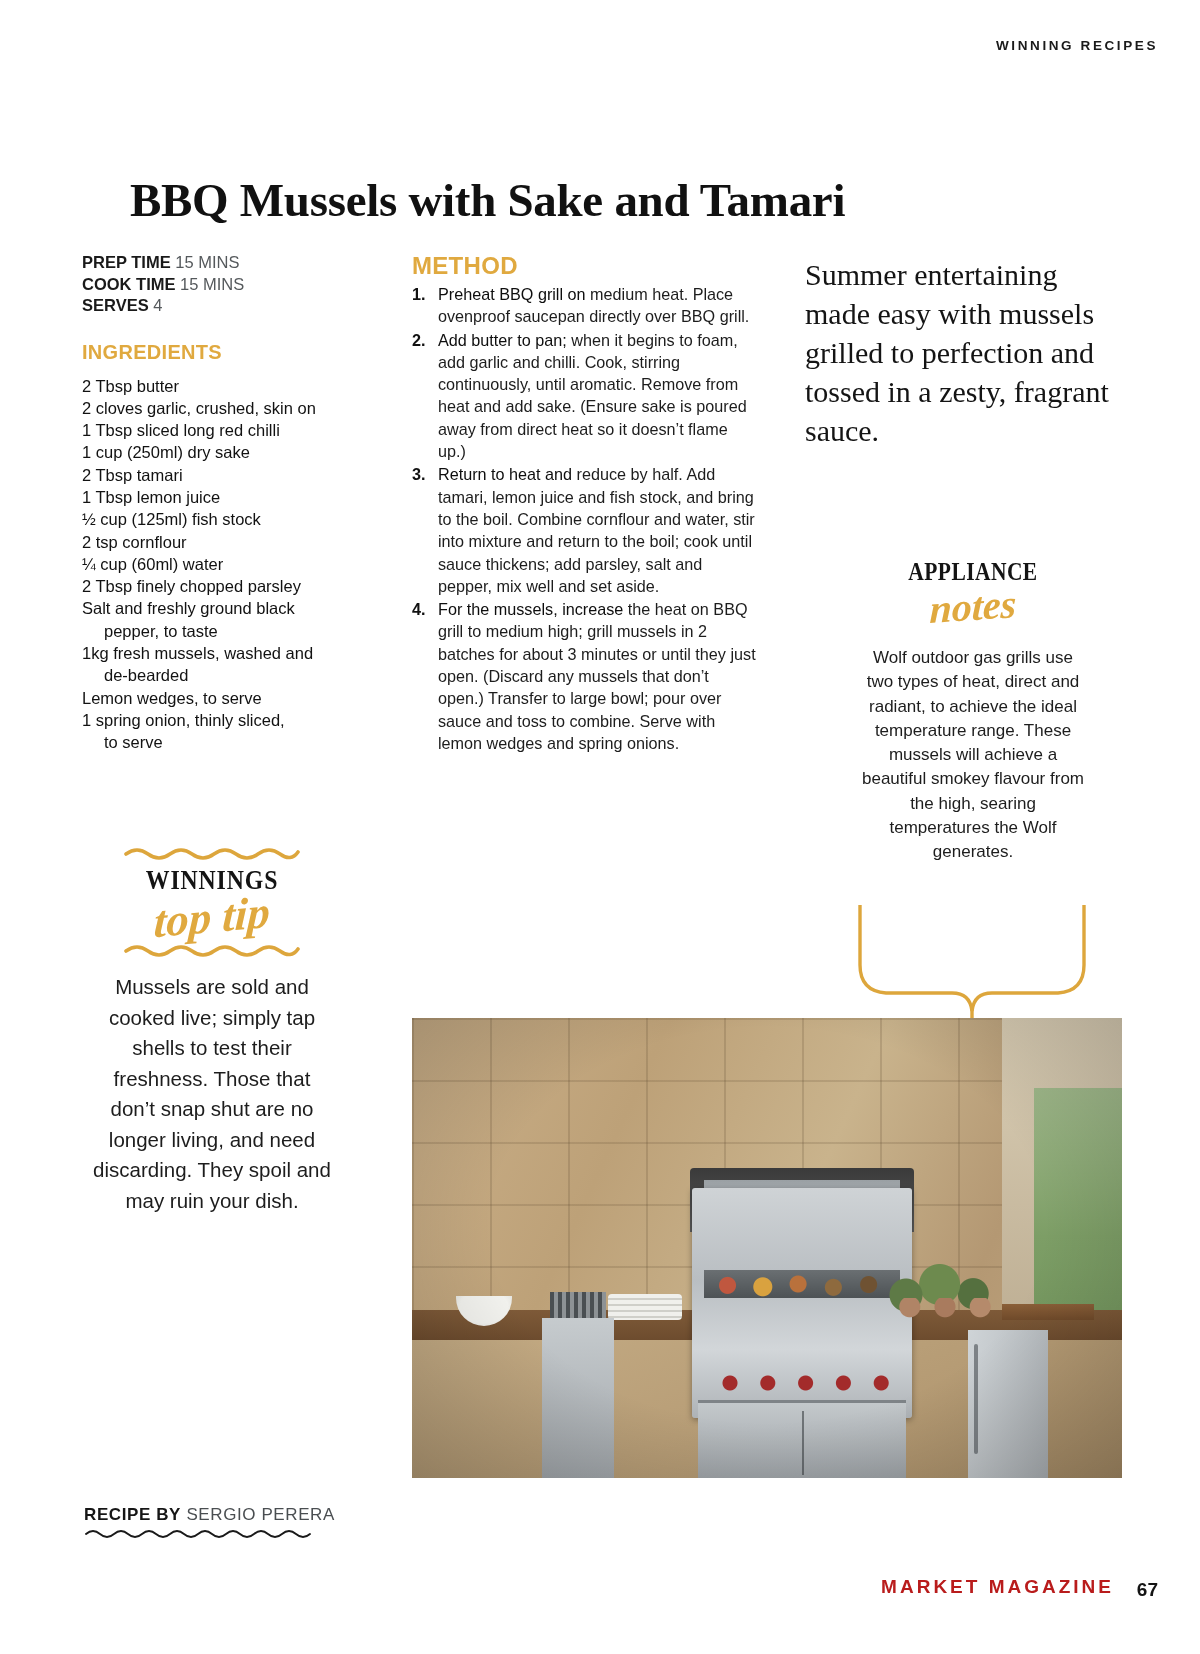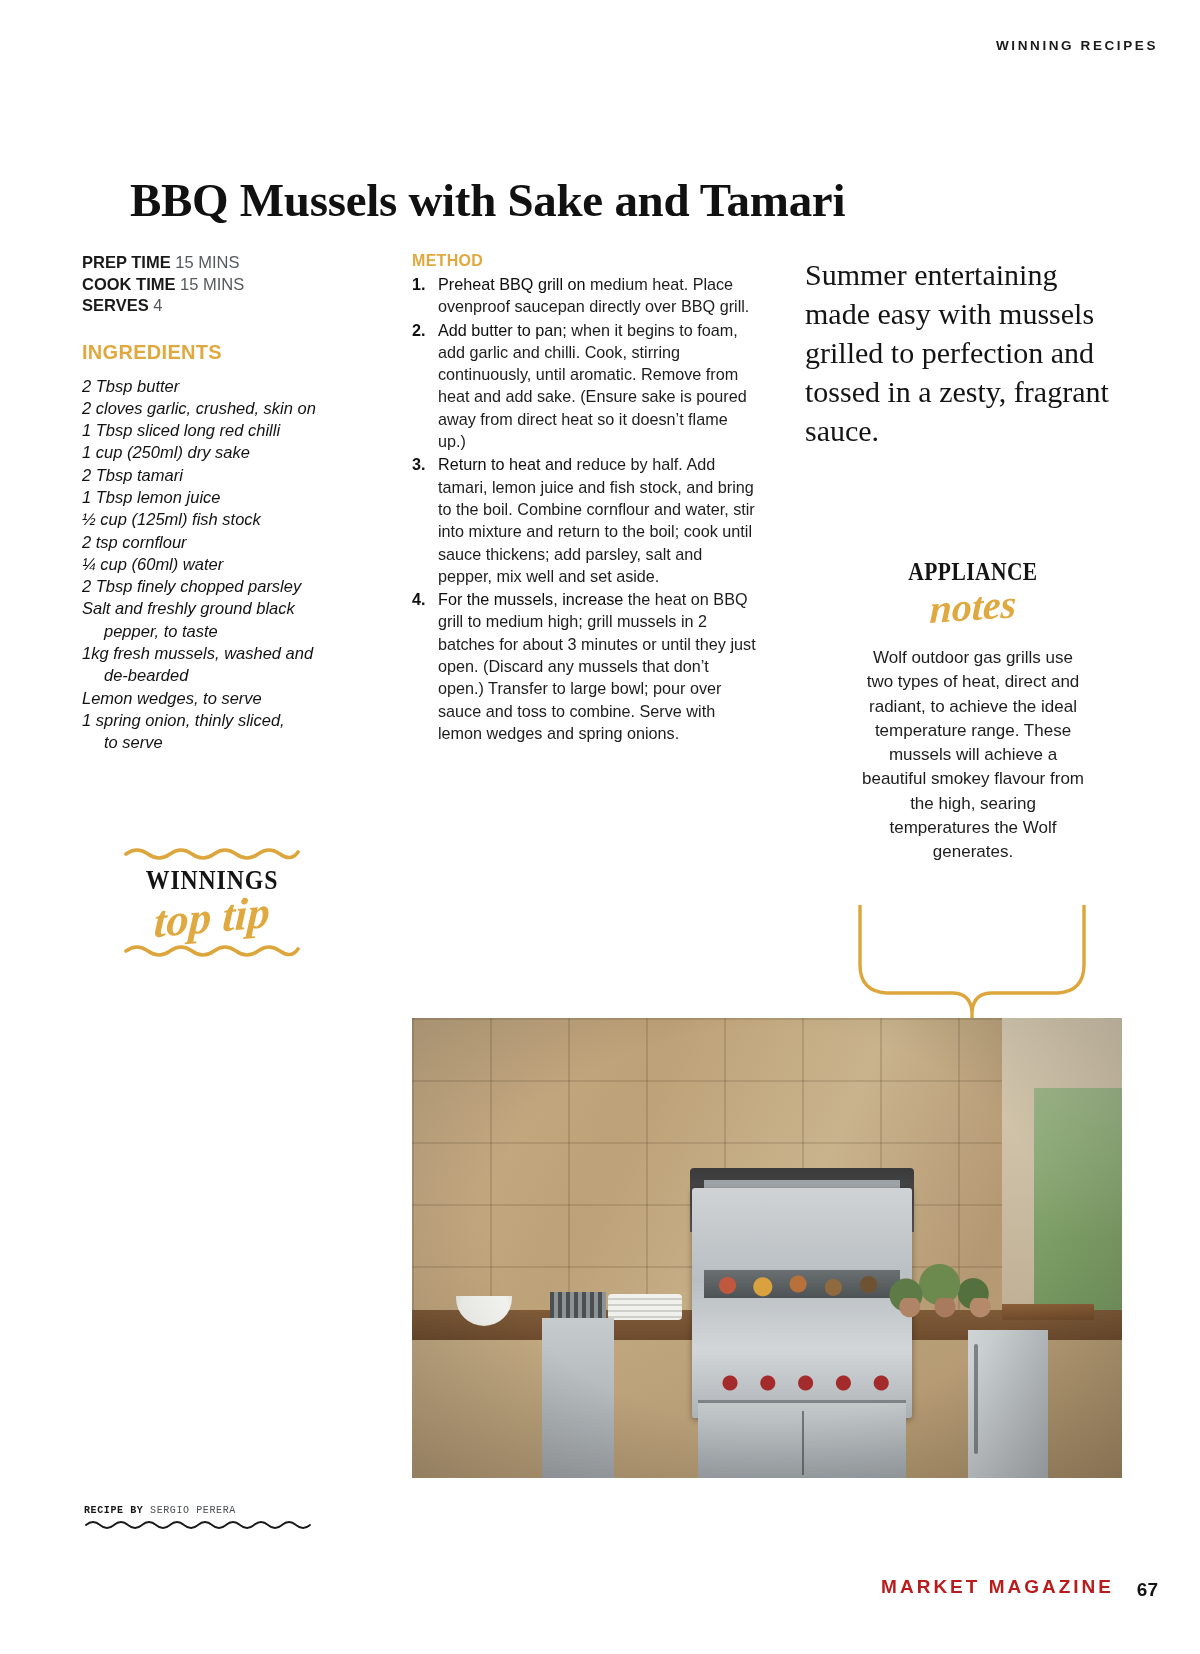--- a/index.html
+++ b/index.html
@@ -41,34 +41,34 @@
   .meta-line span{ color:#55595c; }
 
   .sec-head{
     color:#e0a93f;
     font-weight:bold;
     font-size:20px;
     letter-spacing:0.3px;
     margin-top:24px;
     margin-bottom:11px;
   }
-  .ing-list{ list-style:none; margin:0; padding:0;font-style:italic; }
+  .ing-list{ list-style:none; margin:0; padding:0; }
   .ing-list li{
     font-size:16.5px;
     line-height:22.3px;
     color:#121212;
   }
   .ing-list li.indent{ padding-left:22px; }
 
   
   .col-method{
     position:absolute; left:412px; top:252px; width:345px;
   }
   .method-head{
-    color:#e0a93f; font-weight:bold; font-size:16px; letter-spacing:0.3px;
+    color:#e0a93f; font-weight:bold; font-size:24px; letter-spacing:0.3px;
     margin-bottom:3px;
   }
   .step{
     display:flex; font-size:16.2px; line-height:22.3px; margin-bottom:1px;
   }
   .step-num{
     font-weight:bold; width:26px; flex:none; color:#111;
   }
   .step-text{ flex:1; color:#1d1d1d; }
   .step-text b{ font-weight:normal; color:#0e0e0e; }
@@ -144,21 +144,21 @@
     font-size:20.5px;
     line-height:30.5px;
     color:#1d1d1d;
   }
 
   
   .credit{
     position:absolute; left:84px; top:1505px; width:260px;
   }
   .credit-text{
-    font-size:10px; letter-spacing:0.6px; color:#161616;font-family:Liberation Mono, monospace;
+    font-size:17px; letter-spacing:0.6px; color:#161616;
   }
   .credit-text b{ font-weight:bold; }
   .credit-text span{ color:#4a4e51; }
 
   
   .footer-brand{
     position:absolute; right:86px; bottom:56px;
     font-size:19px; font-weight:bold; letter-spacing:3px; color:#b91c1c;padding-left:32px;
   }
   .page-num{
@@ -370,20 +370,21 @@
 
 <div class="tip-block">
   <svg class="squiggle" width="178" height="16" viewBox="0 0 178 16">
     <path d="M3 9 Q14 1 25 9 T47 9 T69 9 T91 9 T113 9 T135 9 T157 9 T175 7" fill="none" stroke="#dda63c" stroke-width="3.6" stroke-linecap="round"></path>
   </svg>
   <div class="tip-kicker">WINNINGS</div>
   <div class="script tip-script">top tip</div>
   <svg class="squiggle" width="178" height="16" viewBox="0 0 178 16">
     <path d="M3 9 Q14 1 25 9 T47 9 T69 9 T91 9 T113 9 T135 9 T157 9 T175 7" fill="none" stroke="#dda63c" stroke-width="3.6" stroke-linecap="round"></path>
   </svg>
+  <div class="tip-body">Mussels are sold and cooked live; simply tap shells to test their freshness. Those that don’t snap shut are no longer living, and need discarding. They spoil and may ruin your dish.</div>
 </div>
 
 <div class="photo">
   <div class="ph-wall"></div>
   <div class="ph-arch"></div>
   <div class="ph-sky"></div>
   <div class="ph-counter"></div>
   <div class="ph-base"></div>
   <div class="ph-bowl"></div>
   <div class="ph-plates"></div>

